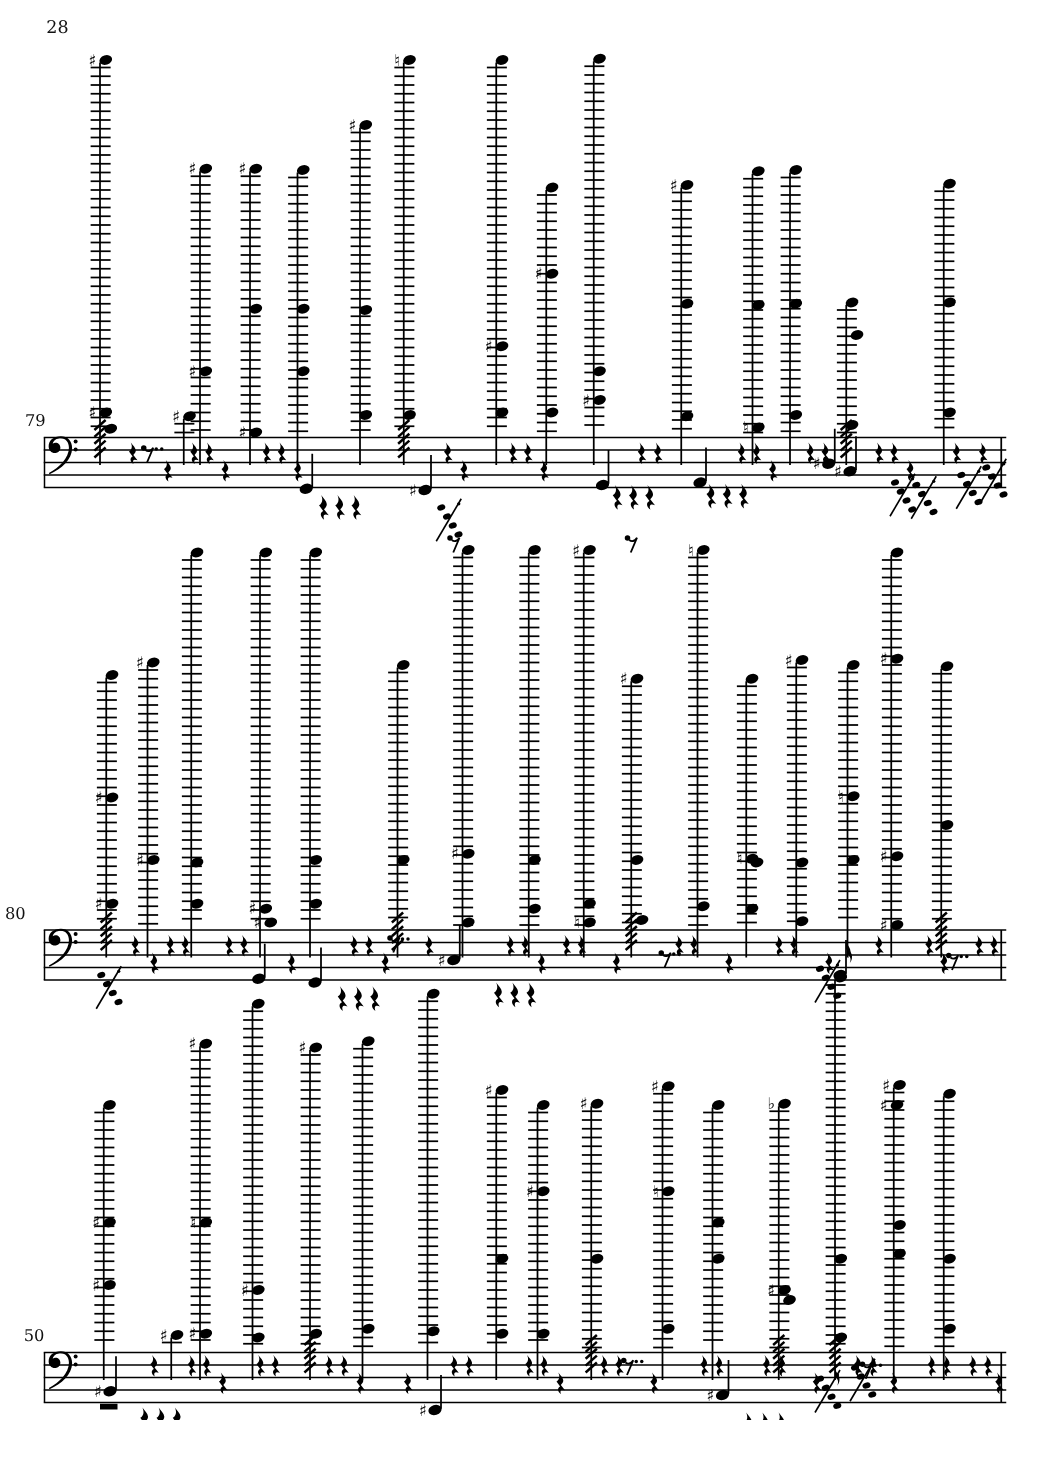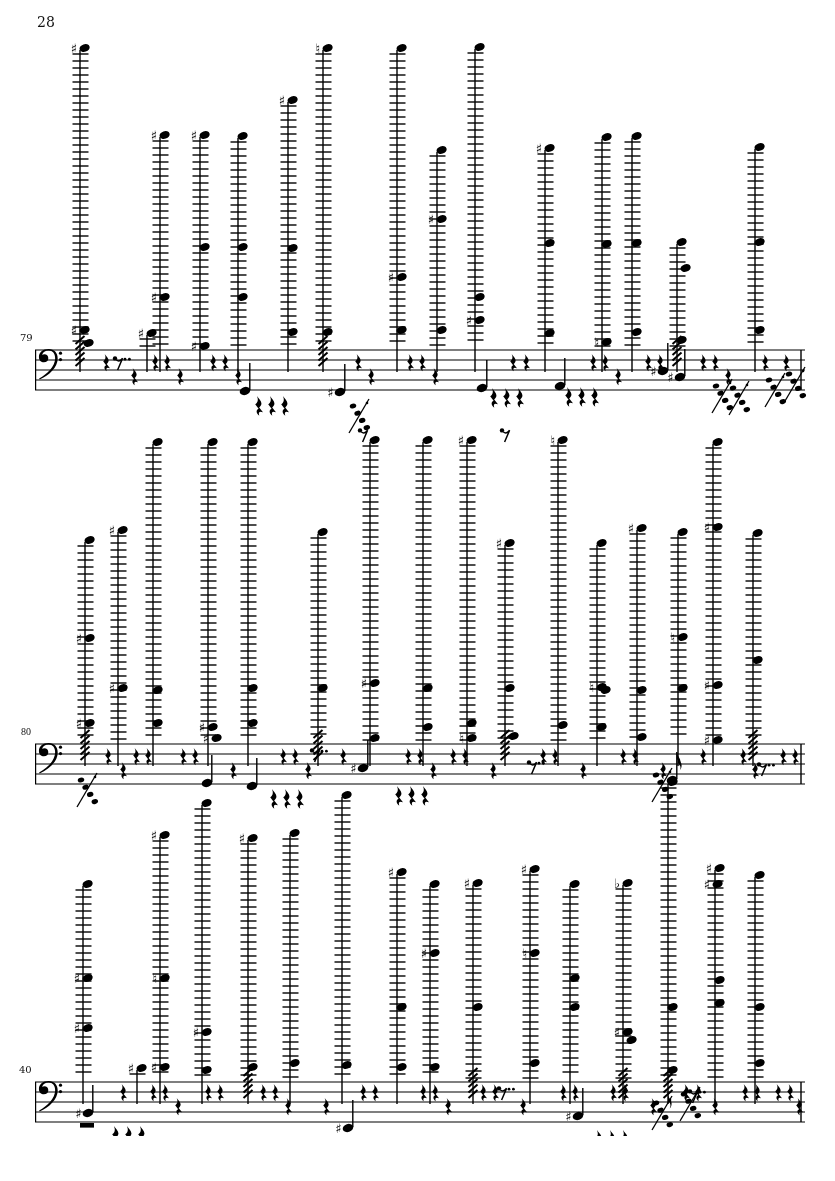--- a/index.html
+++ b/index.html
@@ -1,32 +1,32 @@
 <!DOCTYPE html>
 <html><head>
 <meta charset="utf-8">
 <style>
   html,body{margin:0;padding:0;background:#fff;}
   #sheet{position:relative;width:835px;height:1136px;background:#ffffff;overflow:hidden;
          font-family:"DejaVu Serif", serif;}
-  .mnum{position:absolute;color:#111;font-size:10px;line-height:13px;
+  .mnum{position:absolute;color:#111;font-size:13px;line-height:13px;
         font-family:"DejaVu Serif", serif;}
   #pagenum{position:absolute;left:37px;top:14px;font-size:14px;color:#111;
            font-family:"DejaVu Serif", serif;}
   svg{position:absolute;left:0;top:0;}
   text.acc{font-family:"DejaVu Sans", sans-serif;fill:#000;}
 </style>
 </head>
 <body>
 
 <div id="sheet">
   <span id="pagenum">28</span>
   <span class="mnum" style="left:20px;top:331px;">79</span>
-  <span class="mnum" style="left:21px;top:725px;font-family:Liberation Serif, serif;">80</span>
-  <span class="mnum" style="left:19px;top:1063px;">40</span>
+  <span class="mnum" style="left:4px;top:725px;">80</span>
+  <span class="mnum" style="left:19px;top:1063px;">50</span>
   <svg id="score-svg" width="835" height="1181" viewBox="0 0 835 1181">
       <g>
         <g>
           <line x1="35" y1="350" x2="805" y2="350" stroke="#000000" stroke-width="1.1"></line>
           <line x1="35" y1="360" x2="805" y2="360" stroke="#000000" stroke-width="1.1"></line>
           <line x1="35" y1="370" x2="805" y2="370" stroke="#000000" stroke-width="1.1"></line>
           <line x1="35" y1="380" x2="805" y2="380" stroke="#000000" stroke-width="1.1"></line>
           <line x1="35" y1="390" x2="805" y2="390" stroke="#000000" stroke-width="1.1"></line>
           <line x1="35.6" y1="350" x2="35.6" y2="390" stroke="#000000" stroke-width="1.2"></line>
         </g>

